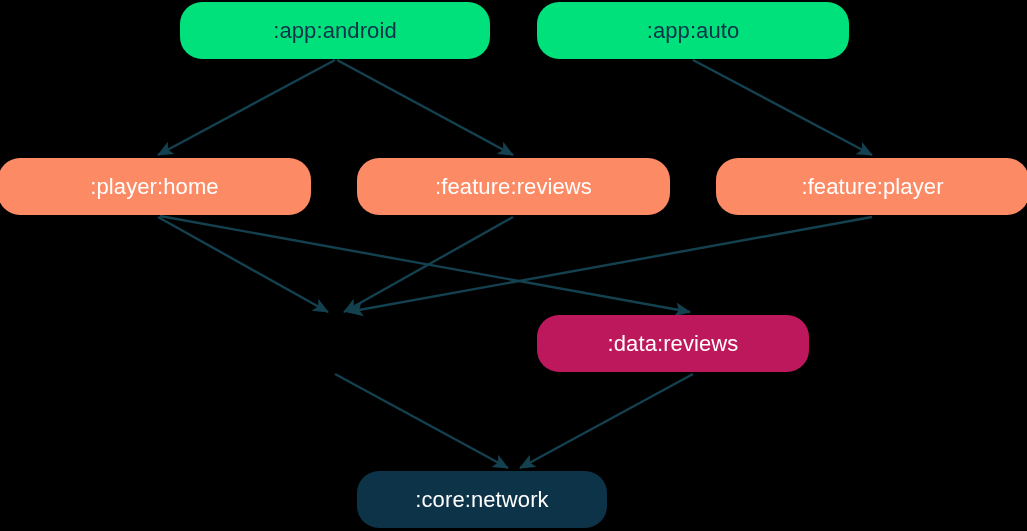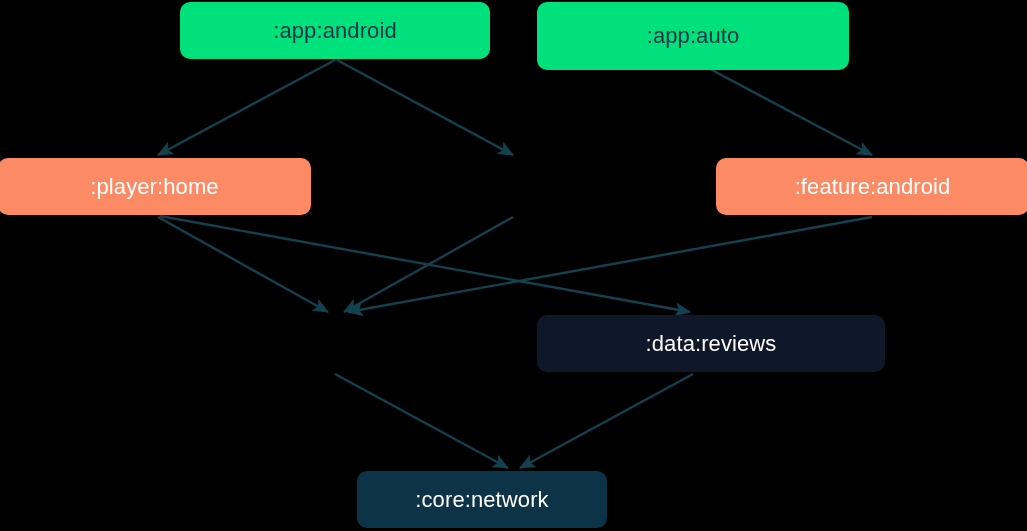--- a/index.html
+++ b/index.html
@@ -24,21 +24,21 @@
     position: absolute;
     left: 0;
     top: 0;
     width: 1027px;
     height: 531px;
     pointer-events: none;
   }
   .node {
     position: absolute;
     box-sizing: border-box;
-    border-radius: 10px;
+    border-radius: 22px;
     display: flex;
     align-items: center;
     justify-content: center;
     text-align: center;
     font-size: 22px;
     font-weight: 400;
     letter-spacing: 0.1px;
     white-space: nowrap;
     z-index: 2;
   }
@@ -65,28 +65,31 @@
       <line x1="160" y1="216" x2="690" y2="312" stroke="#14414F" stroke-width="2.4" marker-end="url(#arrowhead)"></line>
       <line x1="513" y1="217" x2="344" y2="312" stroke="#14414F" stroke-width="2.4" marker-end="url(#arrowhead)"></line>
       <line x1="872" y1="217" x2="348" y2="312" stroke="#14414F" stroke-width="2.4" marker-end="url(#arrowhead)"></line>
       <line x1="335" y1="374" x2="508" y2="468" stroke="#14414F" stroke-width="2.4" marker-end="url(#arrowhead)"></line>
       <line x1="693" y1="374" x2="520" y2="468" stroke="#14414F" stroke-width="2.4" marker-end="url(#arrowhead)"></line>
     </svg>
 
 <div class="node" style="left: 180px; top: 2px; width: 310px; height: 57px; background: rgb(0, 224, 123); color: rgb(13, 51, 73);">
       <span class="node-label">:app:android</span>
     </div>
-    <div class="node" style="left: 537px; top: 2px; width: 312px; height: 68px; background: rgb(0, 224, 123); color: rgb(13, 51, 73);">
+    <div class="node" style="left: 537px; top: 2px; width: 312px; height: 57px; background: rgb(0, 224, 123); color: rgb(13, 51, 73);">
       <span class="node-label">:app:auto</span>
     </div>
     <div class="node" style="left: -2px; top: 158px; width: 313px; height: 57px; background: rgb(252, 138, 101); color: rgb(255, 255, 255);">
       <span class="node-label">:player:home</span>
     </div>
+    <div class="node" style="left: 357px; top: 158px; width: 313px; height: 57px; background: rgb(252, 138, 101); color: rgb(255, 255, 255);">
+      <span class="node-label">:feature:reviews</span>
+    </div>
     <div class="node" style="left: 716px; top: 158px; width: 313px; height: 57px; background: rgb(252, 138, 101); color: rgb(255, 255, 255);">
-      <span class="node-label">:feature:android</span>
+      <span class="node-label">:feature:player</span>
     </div>
-    <div class="node" style="left: 537px; top: 315px; width: 348px; height: 57px; background: #0f172a; color: rgb(255, 255, 255);">
+    <div class="node" style="left: 537px; top: 315px; width: 272px; height: 57px; background: #be185d; color: rgb(255, 255, 255);">
       <span class="node-label">:data:reviews</span>
     </div>
     <div class="node" style="left: 357px; top: 471px; width: 250px; height: 57px; background: rgb(13, 51, 73); color: rgb(255, 255, 255);">
       <span class="node-label">:core:network</span>
     </div>
   </div>
 
 </body></html>

